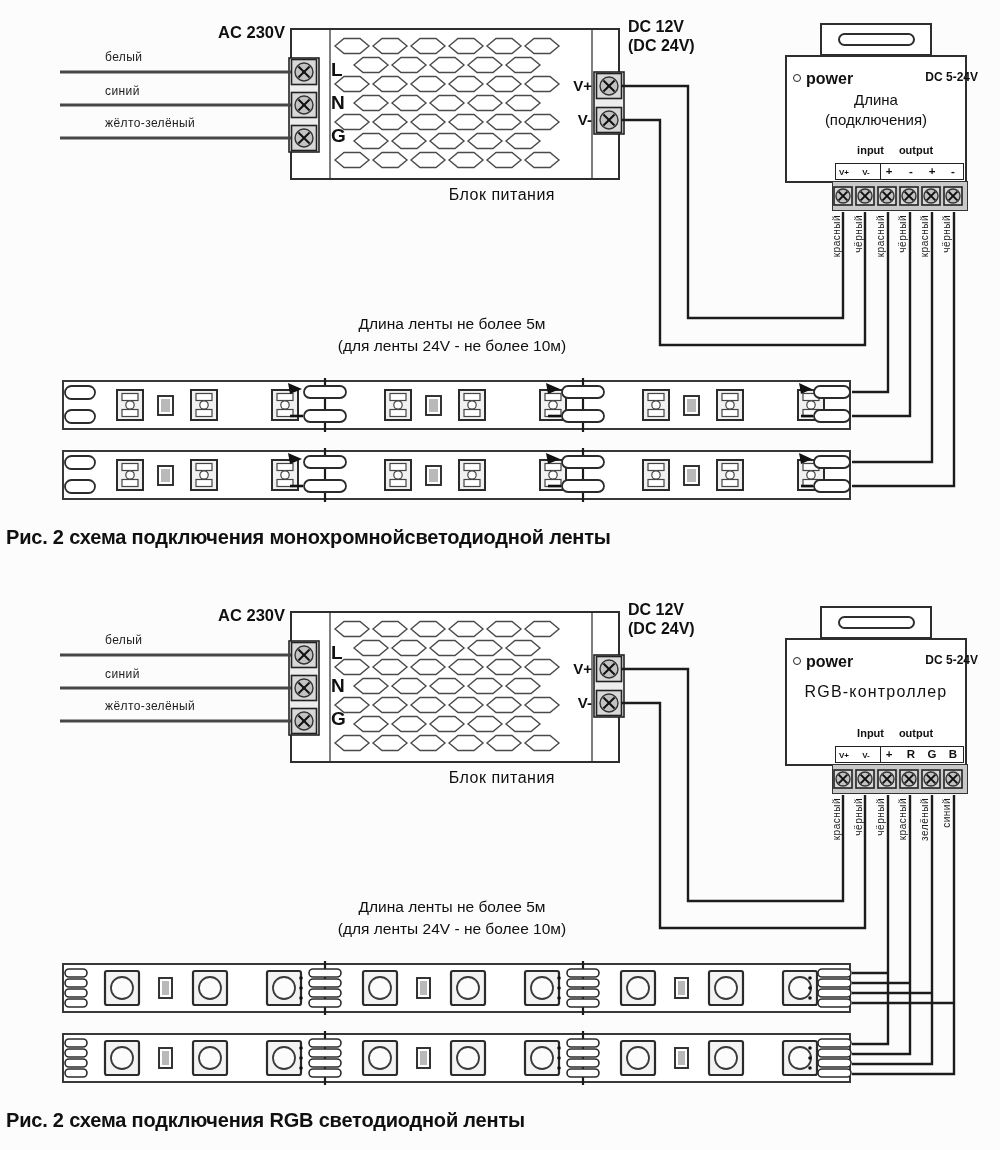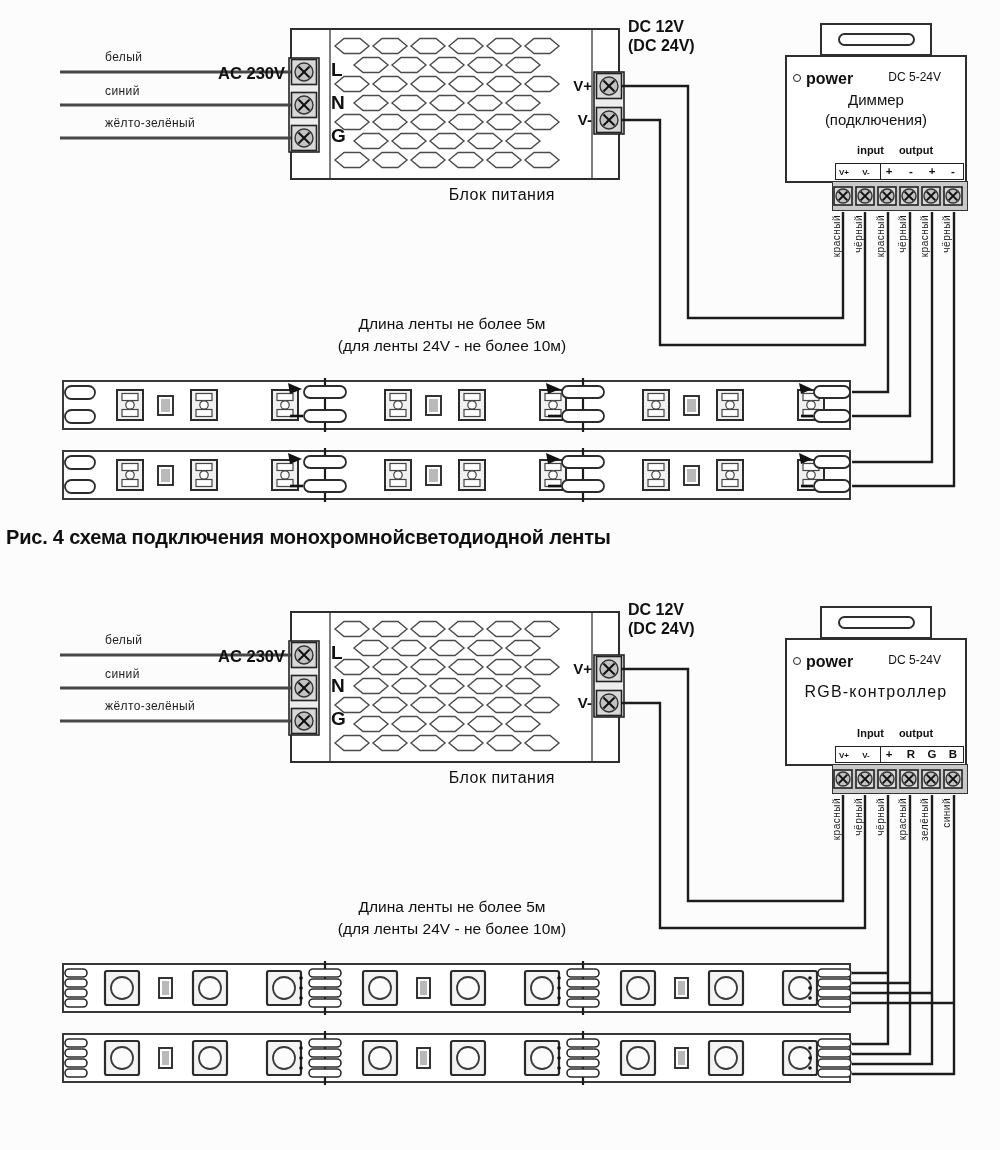--- a/index.html
+++ b/index.html
@@ -11,39 +11,39 @@
     color: #101010;
   }
   .figure { position:absolute; left:0; width:1000px; height:572px; }
   #fig1 { top:0; }
   #fig2 { top:583px; }
   .figure > * { position:absolute; }
   .gfx { left:0; top:0; z-index:5; overflow:visible; pointer-events:none; }
   .box { z-index:1; background:#fff; }
   .txt { z-index:10; white-space:nowrap; }
 
-  .ac-label { left:135px; top:23px; width:150px; text-align:right; font-weight:bold; font-size:16.5px;margin-top:41px; }
+  .ac-label { left:135px; top:23px; width:150px; text-align:right; font-weight:bold; font-size:16.5px; }
   .in-wire-lbl { left:105px; width:180px; font-size:12px; letter-spacing:0.4px; color:#1c1c1c; }
   .iw-0 { top:50px; } .iw-1 { top:84px; } .iw-2 { top:116px; }
 
   .psu-box { left:290px; top:28px; width:330px; height:152px; border:2px solid #2e2e2e; }
   .psu-term { font-weight:bold; font-size:19px; left:331px; }
   .t-0 { top:59px; } .t-1 { top:92px; } .t-2 { top:125px; }
   .psu-out { width:42px; text-align:right; left:550px; font-weight:bold; font-size:15px; }
   .vo-0 { top:77px; } .vo-1 { top:111px; }
   .psu-caption { left:355px; top:186px; width:200px; text-align:right; font-size:16px; letter-spacing:0.5px; }
   .dc-lbl { left:628px; font-weight:bold; font-size:16px; }
   .dc-1 { top:18px; } .dc-2 { top:37px; }
 
   .ctrl-tab  { left:820px; top:23px;  width:112px; height:33px; border:2px solid #2e2e2e; }
   .ctrl-slot { left:838px; top:33px;  width:77px;  height:13px; border:2px solid #2e2e2e; border-radius:7px; z-index:2; background:#fff; }
   .ctrl-box  { left:785px; top:55px;  width:182px; height:128px; border:2px solid #2e2e2e; }
   .ctrl-power-dot { left:793px; top:74px; width:8px; height:8px; border:1.5px solid #222; border-radius:50%; z-index:10; }
   .ctrl-power   { left:806px; top:70px; font-weight:bold; font-size:16px; }
-  .ctrl-voltage { left:839px; top:70px; width:102px; text-align:right; font-weight:normal; font-size:12px; }
+  .ctrl-voltage { left:876px; top:70px; width:102px; text-align:right; font-weight:bold; font-size:12px; }
   .ctrl-title    { left:785px; top:91px;  width:182px; text-align:center; font-size:15px; }
   .ctrl-subtitle { left:785px; top:111px; width:182px; text-align:center; font-size:15px; }
   .fig-rgb .ctrl-title { top:100px; font-size:16px; letter-spacing:1.2px; }
   .ctrl-io { font-weight:bold; font-size:11px; }
   .io-in  { left:836px; top:144px; width:48px; text-align:right; }
   .io-out { left:892px; top:144px; width:48px; text-align:center; }
 
   .term-strip { left:835px; top:163px; width:129px; height:17px; border:1.5px solid #222; background:#fff; z-index:3; }
   .term-sub { position:absolute; left:-1.5px; top:-1.5px; width:46px; height:17px; border:1.5px solid #222; }
   .term-lbl { position:absolute; width:18px; text-align:center; font-weight:bold; }
@@ -368,21 +368,21 @@
   <div class="txt psu-caption">Блок питания</div>
   <div class="txt dc-lbl dc-1">DC 12V</div>
   <div class="txt dc-lbl dc-2">(DC 24V)</div>
 
   <div class="box ctrl-tab"></div>
   <div class="ctrl-slot"></div>
   <div class="box ctrl-box"></div>
   <div class="ctrl-power-dot"></div>
   <div class="txt ctrl-power">power</div>
   <div class="txt ctrl-voltage">DC 5-24V</div>
-  <div class="txt ctrl-title">Диммер</div>
+  <div class="txt ctrl-title">Длина</div>
   <div class="txt ctrl-subtitle">(подключения)</div>
   <div class="txt ctrl-io io-in">input</div>
   <div class="txt ctrl-io io-out">output</div>
 
   <div class="term-strip">
     <div class="term-sub"></div>
     <span class="term-lbl tl-0">V+</span>
     <span class="term-lbl tl-1">V-</span>
     <span class="term-lbl tl-2">+</span>
     <span class="term-lbl tl-3">-</span>
@@ -397,21 +397,21 @@
   <div class="txt wcl wcl-3">чёрный</div>
   <div class="txt wcl wcl-4">красный</div>
   <div class="txt wcl wcl-5">чёрный</div>
 
   <div class="txt note note-1">Длина ленты не более 5м</div>
   <div class="txt note note-2">(для ленты 24V - не более 10м)</div>
 
   <div class="strip strip-1"></div>
   <div class="strip strip-2"></div>
 
-  <div class="txt fig-caption">Рис. 4 схема подключения монохромнойсветодиодной ленты</div>
+  <div class="txt fig-caption">Рис. 2 схема подключения монохромнойсветодиодной ленты</div>
 </div>
 
 <div class="figure fig-rgb" id="fig2">
   <svg class="gfx" width="1000" height="572" viewBox="0 0 1000 572">
       <g>
         <line x1="330" y1="30" x2="330" y2="178" stroke="#555" stroke-width="1.5"></line>
         <line x1="592" y1="30" x2="592" y2="178" stroke="#555" stroke-width="1.5"></line>
         <g>
           <polygon points="335,46 344,38.5 360,38.5 369,46 360,53.5 344,53.5" fill="none" stroke="#4a4a4a" stroke-width="1.4"></polygon>
           <polygon points="373,46 382,38.5 398,38.5 407,46 398,53.5 382,53.5" fill="none" stroke="#4a4a4a" stroke-width="1.4"></polygon>
@@ -724,13 +724,14 @@
   <div class="txt wcl wcl-3">красный</div>
   <div class="txt wcl wcl-4">зелёный</div>
   <div class="txt wcl wcl-5">синий</div>
 
   <div class="txt note note-1">Длина ленты не более 5м</div>
   <div class="txt note note-2">(для ленты 24V - не более 10м)</div>
 
   <div class="strip strip-1"></div>
   <div class="strip strip-2"></div>
 
+  <div class="txt fig-caption">Рис. 2 схема подключения RGB светодиодной ленты</div>
 </div>
 
 </body></html>

